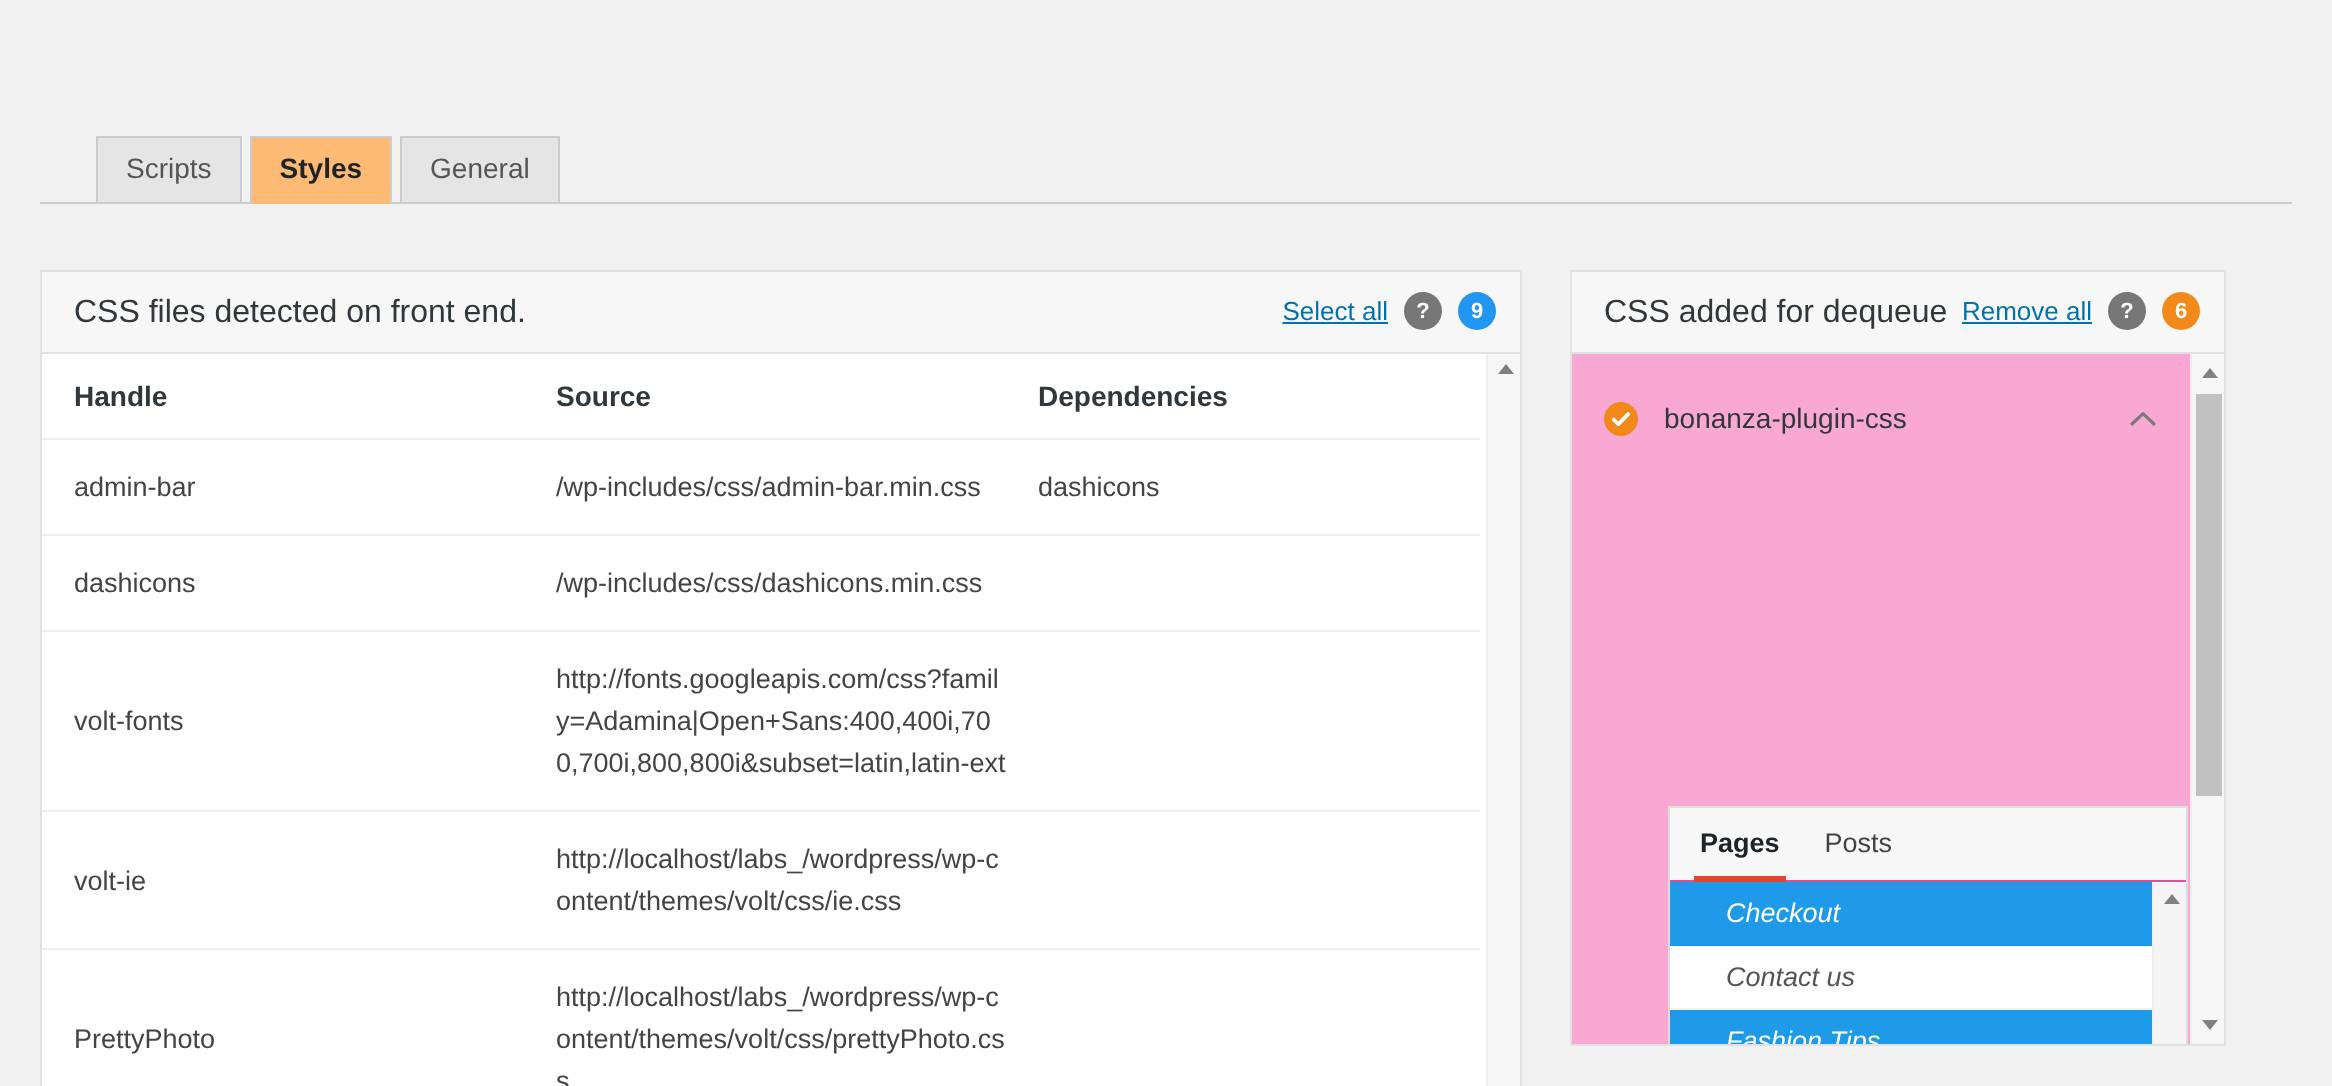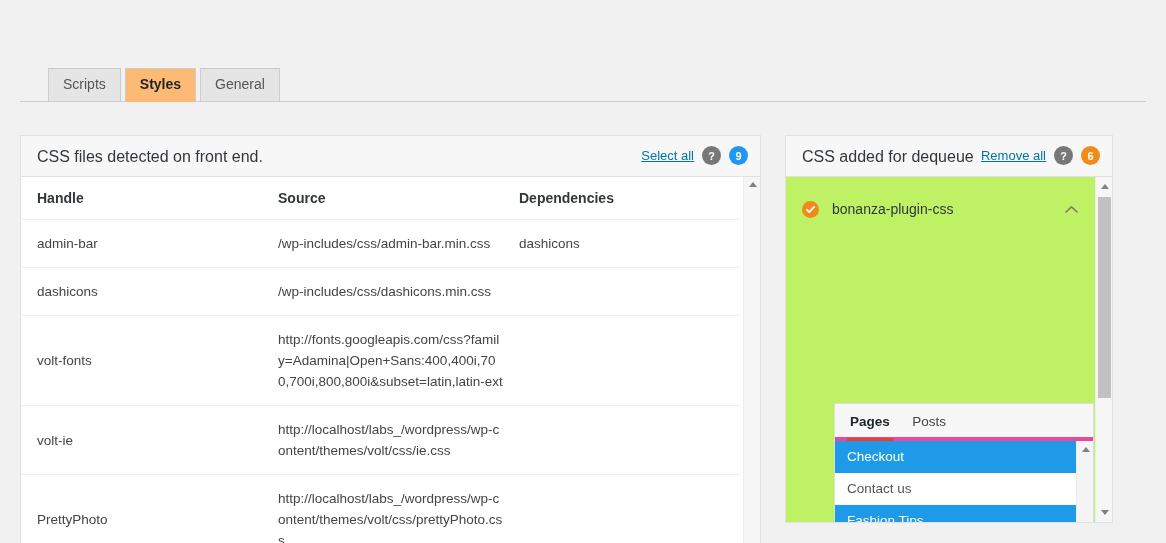--- a/index.html
+++ b/index.html
@@ -42,21 +42,21 @@
 
   
   .panel-left {
     position: absolute; left: 20px; top: 135px;
     width: 741px; height: 420px;
     background: #fff; border: 1px solid #e1e1e1;
   }
   .panel-right {
     position: absolute; left: 785px; top: 135px;
     width: 328px; height: 388px;
-    background: #bef264; border: 1px solid #e1e1e1;
+    background: #f9a8d4; border: 1px solid #e1e1e1;
   }
   .panel-head {
     position: relative; height: 41px; background: #f7f7f7;
     border-bottom: 1px solid #e1e1e1;
   }
   .panel-head-title {
     position: absolute; left: 16px; top: 12px;
     font-size: 16px; color: #32373c;
   }
   .head-actions {
@@ -126,38 +126,39 @@
     width: 11px; height: 11px; color: #777;
   }
   .chev svg { display: block; }
 
   .inner-card {
     position: absolute; left: 48px; top: 226px;
     width: 260px; height: 244px;
     background: #fff; border: 1px solid #ddd;
   }
   .inner-tabs {
-    height: 37px; background: #f7f7f7; border-bottom: 4px solid #ec4899;
+    height: 37px; background: #f7f7f7; border-bottom: 1px solid #ec4899;
     padding-left: 12px; position: relative;
   }
   .itab {
     display: inline-block; font-size: 13.5px; color: #444;
     line-height: 36px; margin-right: 12px; padding: 0 3px;
     cursor: pointer; position: relative;
   }
   .itab.active { font-weight: bold; color: #1d2327; }
   .itab.active::after {
     content: ""; position: absolute; left: 0; right: 0; bottom: -1px;
     height: 3px; background: #e8422f;
   }
   .ilist { position: relative; height: 206px; overflow: hidden; background: #fff; }
   .ilist-row {
-    height: 32px; line-height: 32px; padding-left: 12px;
+    height: 32px; line-height: 32px; padding-left: 28px;
     font-size: 13.5px; color: #555; cursor: pointer;
     border-bottom: 1px solid #f3f3f3;
+    font-style: italic;
   }
   .ilist-row.sel { background: #1e9ae8; color: #fff; border-bottom-color: #1e9ae8; }
 </style>
 </head>
 <body>
 
 <div class="page">
 
 
   <div class="tab-bar">

